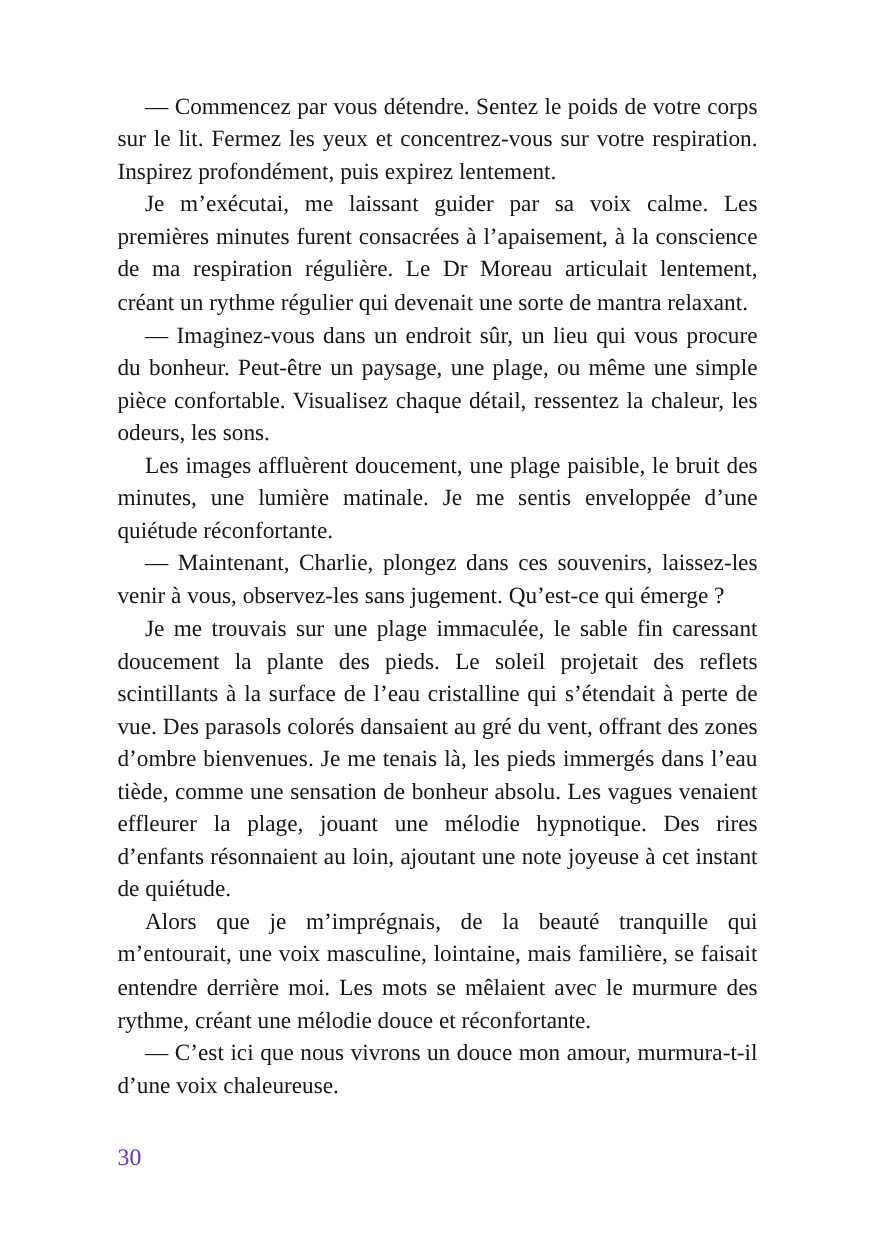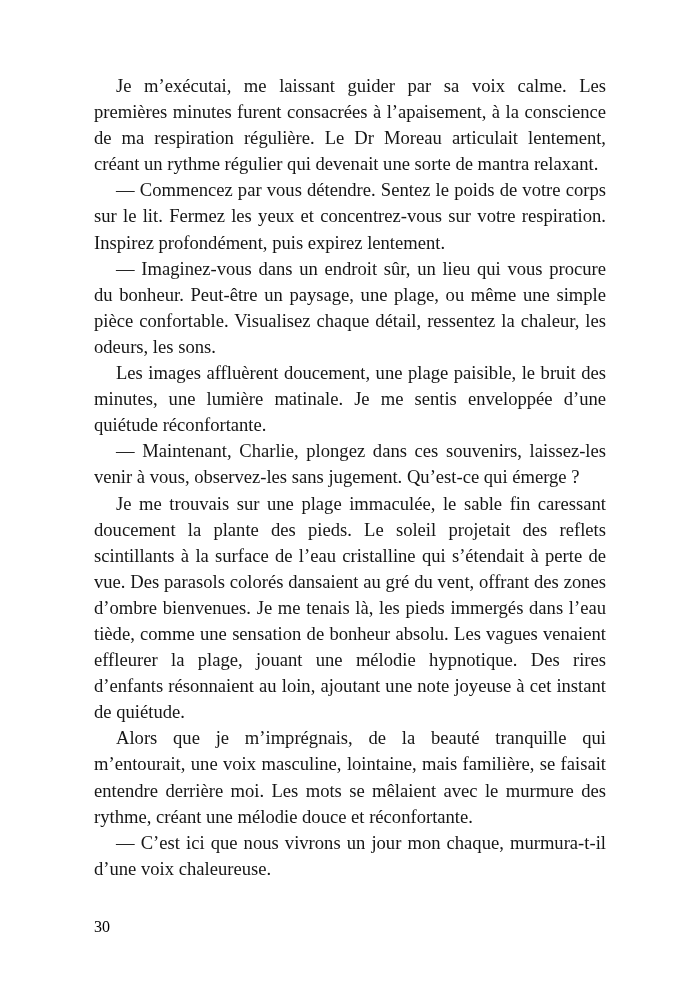--- a/index.html
+++ b/index.html
@@ -28,32 +28,32 @@
       padding: 0;
       text-indent: 22px;
       text-align: justify;
       hyphens: none;
     }
     .page-number {
       position: absolute;
       left: 94px;
       top: 914px;
       font-family: "Liberation Serif", serif;
-      font-size: 16px;
+      font-size: 19px;
       line-height: 26px;
-      color: #000000;
+      color: #6d28d9;
     }
   </style>
 </head>
 <body>
 
 <div class="page">
+  <p class="para">— Commencez par vous détendre. Sentez le poids de votre corps sur le lit. Fermez les yeux et concentrez-vous sur votre respiration. Inspirez profondément, puis expirez lentement.</p>
   <p class="para">Je m’exécutai, me laissant guider par sa voix calme. Les premières minutes furent consacrées à l’apaisement, à la conscience de ma respiration régulière. Le Dr Moreau articulait lentement, créant un rythme régulier qui devenait une sorte de mantra relaxant.</p>
-  <p class="para">— Commencez par vous détendre. Sentez le poids de votre corps sur le lit. Fermez les yeux et concentrez-vous sur votre respiration. Inspirez profondément, puis expirez lentement.</p>
   <p class="para">— Imaginez-vous dans un endroit sûr, un lieu qui vous procure du bonheur. Peut-être un paysage, une plage, ou même une simple pièce confortable. Visualisez chaque détail, ressentez la chaleur, les odeurs, les sons.</p>
   <p class="para">Les images affluèrent doucement, une plage paisible, le bruit des minutes, une lumière matinale. Je me sentis enveloppée d’une quiétude réconfortante.</p>
   <p class="para">— Maintenant, Charlie, plongez dans ces souvenirs, laissez-les venir à vous, observez-les sans jugement. Qu’est-ce qui émerge ?</p>
   <p class="para">Je me trouvais sur une plage immaculée, le sable fin caressant doucement la plante des pieds. Le soleil projetait des reflets scintillants à la surface de l’eau cristalline qui s’étendait à perte de vue. Des parasols colorés dansaient au gré du vent, offrant des zones d’ombre bienvenues. Je me tenais là, les pieds immergés dans l’eau tiède, comme une sensation de bonheur absolu. Les vagues venaient effleurer la plage, jouant une mélodie hypnotique. Des rires d’enfants résonnaient au loin, ajoutant une note joyeuse à cet instant de quiétude.</p>
   <p class="para">Alors que je m’imprégnais, de la beauté tranquille qui m’entourait, une voix masculine, lointaine, mais familière, se faisait entendre derrière moi. Les mots se mêlaient avec le murmure des rythme, créant une mélodie douce et réconfortante.</p>
-  <p class="para">— C’est ici que nous vivrons un jour mon chaque, murmura-t-il d’une voix chaleureuse.</p>
+  <p class="para">— C’est ici que nous vivrons un douce mon amour, murmura-t-il d’une voix chaleureuse.</p>
 </div>
 
 <div class="page-number">30</div>
 
 </body></html>

